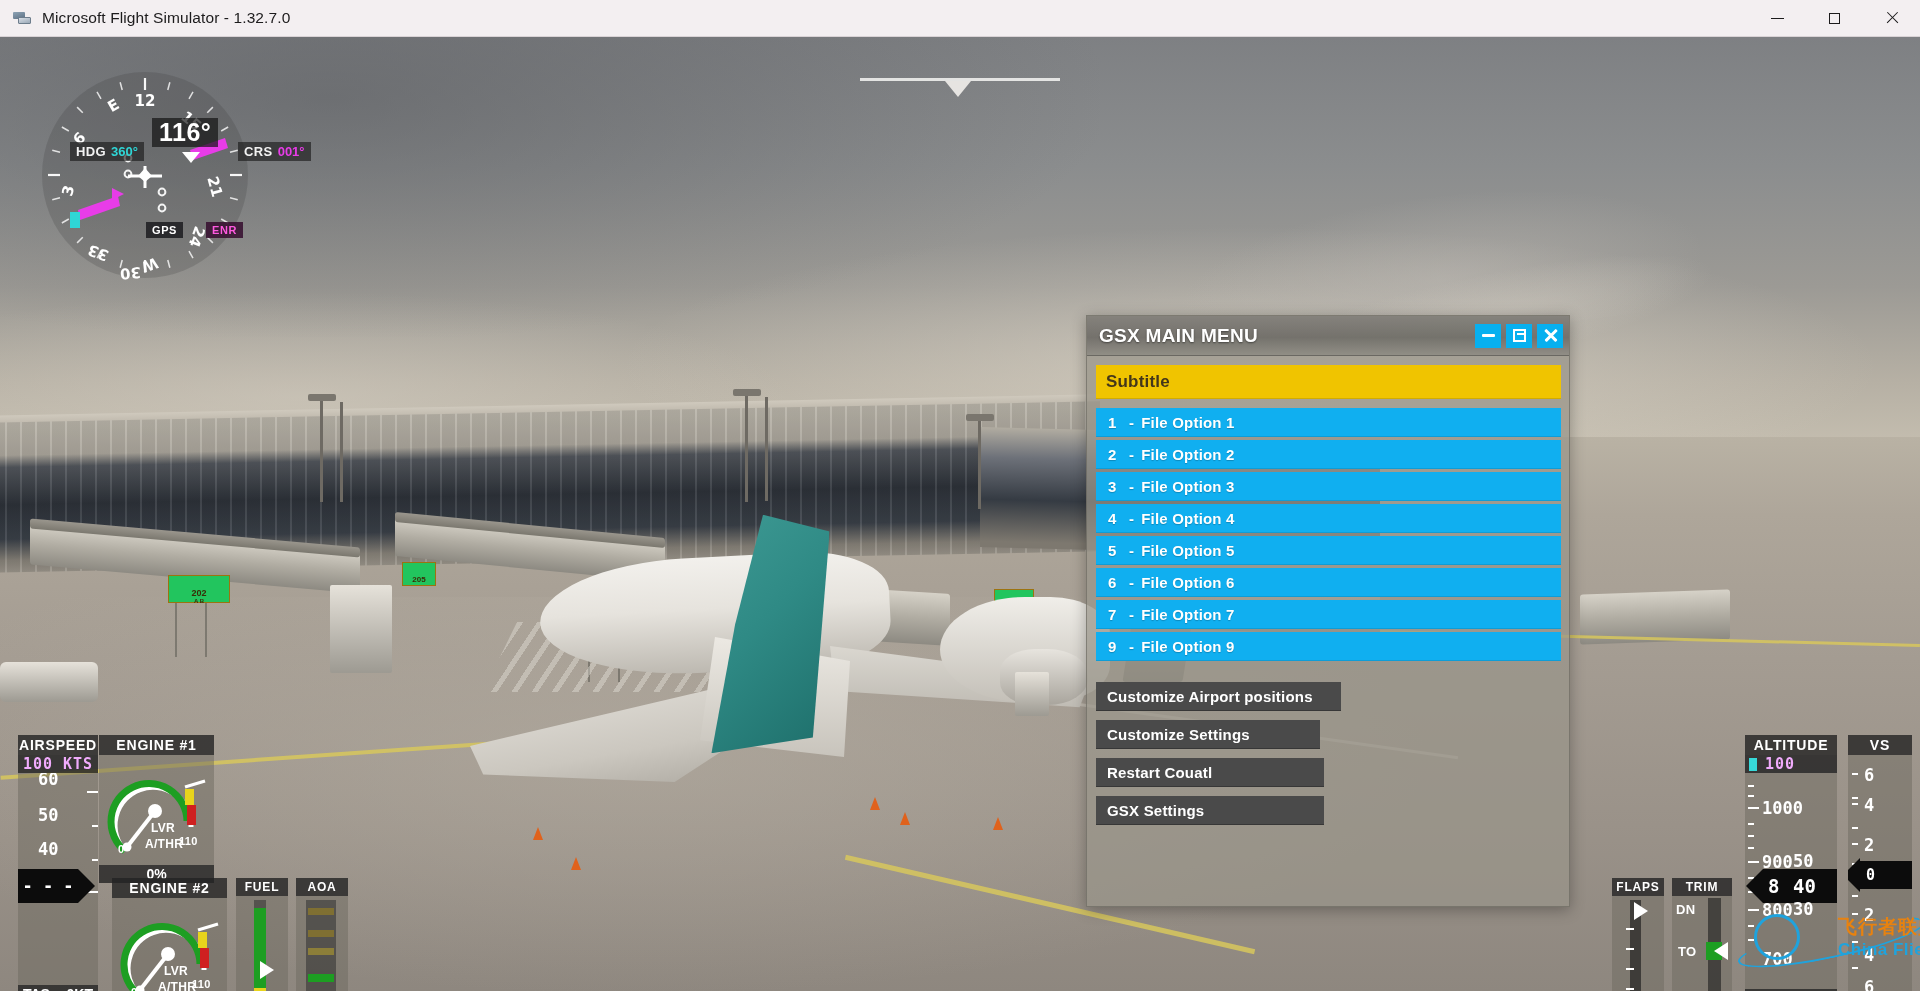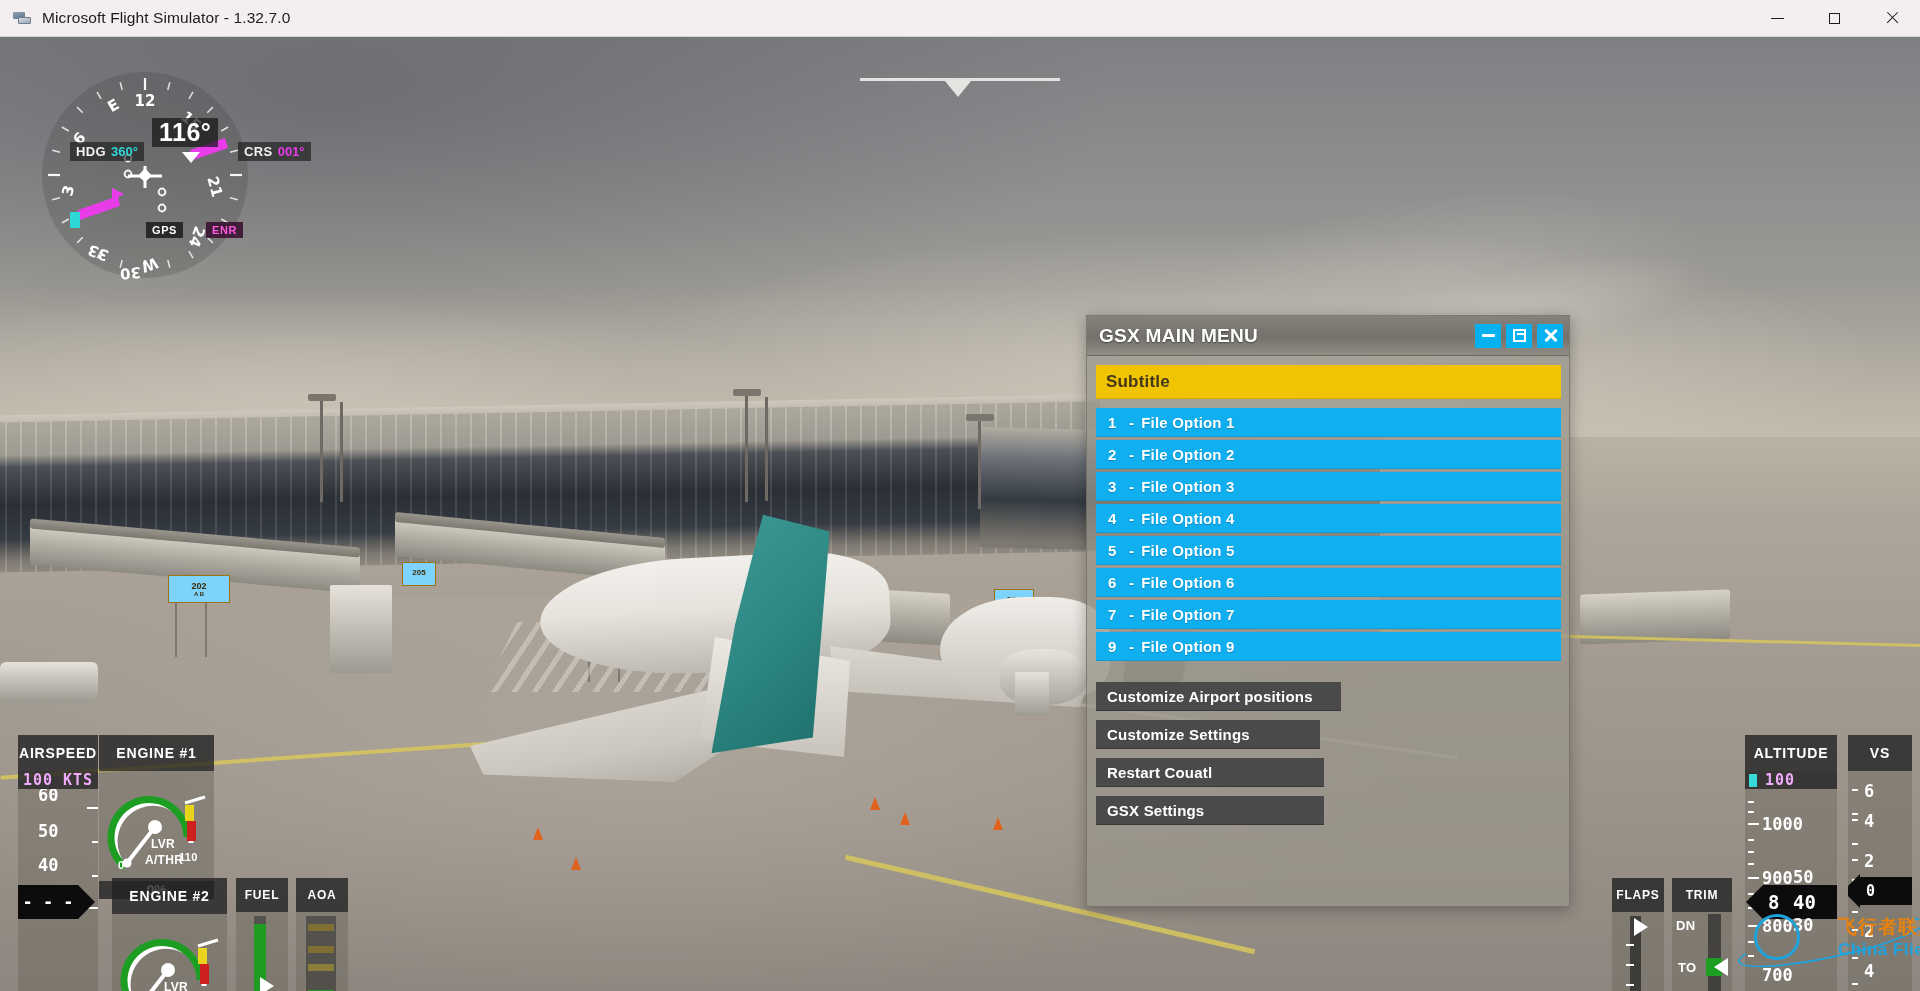--- a/index.html
+++ b/index.html
@@ -99,23 +99,23 @@
   
   .pole { position: absolute; width: 3px; background: #6e6a63; }
   .pole-head { position: absolute; width: 28px; height: 7px; background: #7a766e; border-radius: 2px; }
   
   .bridge {
     position: absolute; background: linear-gradient(180deg,#d6d2c8,#b0aca2 50%,#8d8a82);
     border-radius: 3px;
   }
   .bridge-dark { background: linear-gradient(180deg,#9a968d,#7b786f); }
   .gate-sign {
-    position: absolute; background: #7dd3fc; border: 1px solid #9c7310;
+    position: absolute; background: #22c55e; border: 1px solid #9c7310;
     color: #3a2c06; font-size: 9px; font-weight: bold; text-align: center;
-    line-height: 1.05; padding-top: 6px;
+    line-height: 1.05; padding-top: 13px;
   }
   .gate-pole { position: absolute; width: 2px; background: #7d7970; }
   .taxi-line {
     position: absolute; background: #d7c75d; opacity: 0.85;
   }
   .ground-marking { position: absolute; background: rgba(235,232,222,0.65); }
   
   .ac-fuselage {
     position: absolute; left: 540px; top: 520px; width: 350px; height: 115px;
     background: linear-gradient(180deg,#f2f0ec 0%, #e6e3dd 45%, #bdb9b1 100%);
@@ -200,21 +200,21 @@
   .horizon-tri {
     position: absolute; left: 945px; top: 81px; width: 0; height: 0;
     border-left: 13px solid transparent; border-right: 13px solid transparent;
     border-top: 16px solid rgba(248,246,242,0.85); z-index: 30;
   }
 
   
   .ip { position: absolute; z-index: 32; }
   .ip-title {
     background: rgba(35,35,35,0.80); color: #ffffff; font-size: 14px; font-weight: bold;
-    text-align: center; letter-spacing: 0.8px; padding: 10px 0; white-space: nowrap;
+    text-align: center; letter-spacing: 0.8px; padding: 2px 0; white-space: nowrap;
   }
   .ip-body {
     background: rgba(110,106,96,0.50); position: relative; overflow: hidden;
   }
   .ip-sub {
     background: rgba(35,35,35,0.80); color: #ffffff; font-size: 14px; font-weight: bold;
     text-align: center; padding: 1px 0;
   }
   .tape-num {
     position: absolute; color: #ffffff; font-size: 17px; font-weight: bold;

